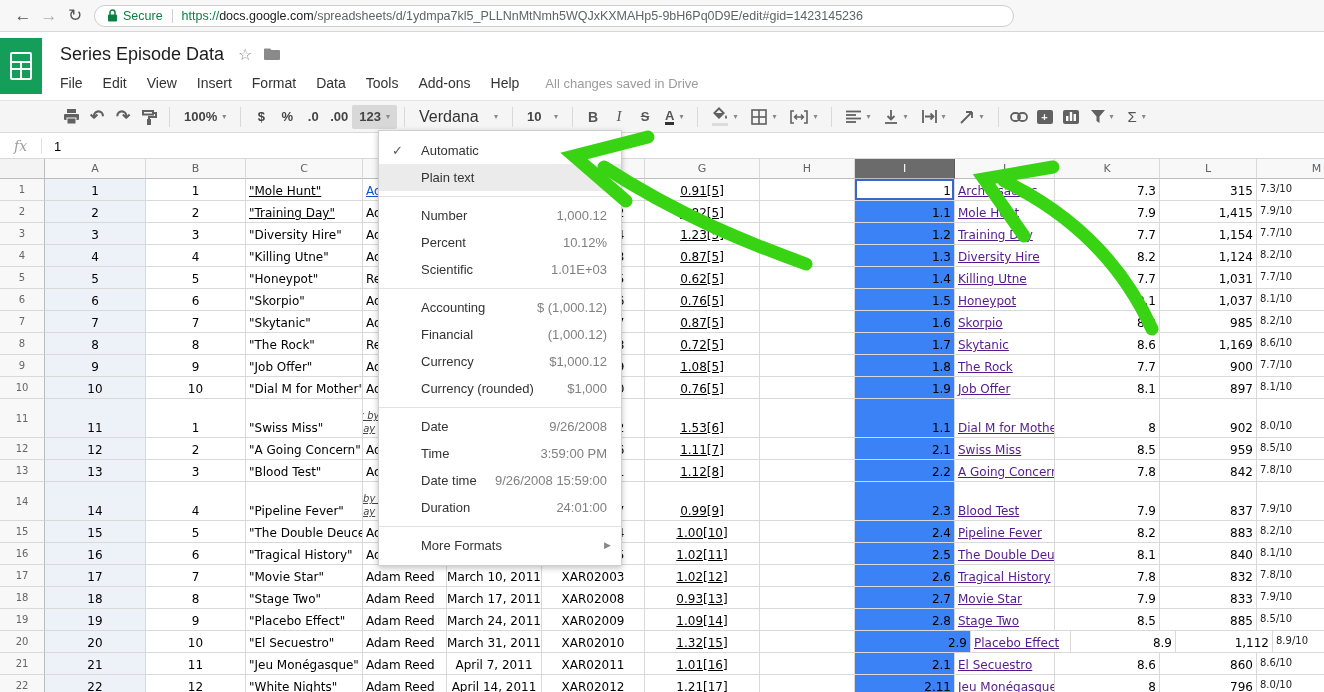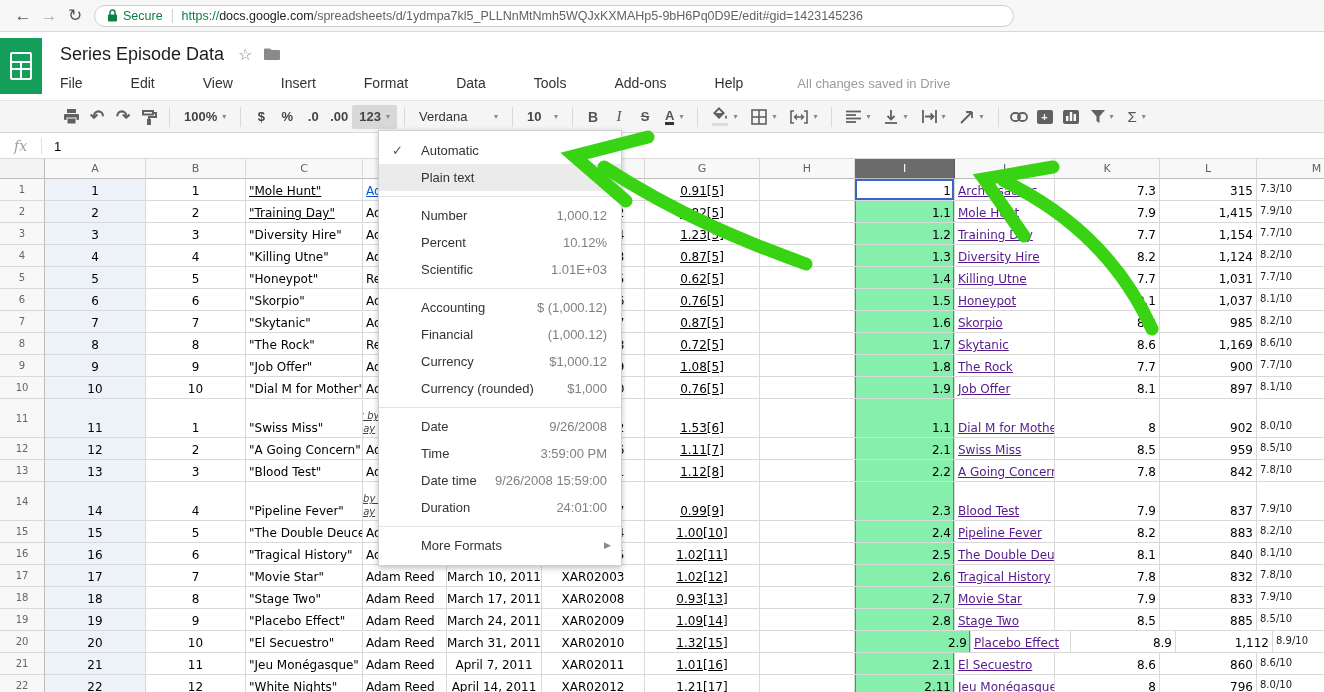--- a/index.html
+++ b/index.html
@@ -20,36 +20,36 @@
   .url .dom { color:#202124; }
 
   
   .app-header { position:absolute; top:32px; left:0; width:1324px; height:68px; background:#fff; }
   .logo { position:absolute; left:0; top:6px; width:42px; height:56px; background:#149e5a; display:flex; align-items:center; justify-content:center; }
   .title-block { position:absolute; left:60px; top:8px; }
   .title-row { display:flex; align-items:center; height:28px; }
   .doc-title { font-size:18px; color:#1c1c1c; }
   .star { font-size:16px; color:#8a8a8a; margin-left:14px; }
   .folder { margin-left:12px; display:inline-flex; }
-  .menu-row { display:flex; align-items:center; height:26px; margin-top:2px;gap:28px; }
+  .menu-row { display:flex; align-items:center; height:26px; margin-top:2px; }
   .menu-item { font-size:14px; color:#333; margin-right:20px; cursor:pointer; }
   .save-status { font-size:13px; color:#9b9b9b; margin-left:6px; }
 
   
   .toolbar { position:absolute; top:100px; left:0; width:1324px; height:33px; background:#f5f5f5;
     border-top:1px solid #e3e3e3; border-bottom:1px solid #d9d9d9; display:flex; align-items:center; padding-left:58px; }
   .tb-ico { display:inline-flex; align-items:center; justify-content:center; min-width:26px; height:24px;
     color:#616161; cursor:pointer; }
   .tb-glyph { font-size:17px; font-weight:bold; color:#616161; }
   .tb-txt { font-size:13px; color:#444; font-weight:bold; }
   .tb-btn { display:inline-flex; align-items:center; padding:0 7px; height:24px; cursor:pointer; }
   .tb-btn .caret { font-size:8px; color:#888; margin-left:5px; }
   .tb-btn.active { background:#d8d8d8; border-radius:2px; }
   .tb-sep { width:1px; height:20px; background:#d9d9d9; margin:0 7px; }
-  .fontname { font-size:13px; color:#333; width:70px; }
+  .fontname { font-size:16px; color:#333; width:70px; }
   .b-label { font-weight:bold; font-size:14px; color:#555; }
   .i-label { font-style:italic; font-family:"Liberation Serif",serif; font-size:15px; color:#555; }
   .s-label { text-decoration:line-through; font-size:13px; color:#555; font-weight:bold; }
   .a-label { font-size:13px; color:#555; font-weight:bold; border-bottom:3px solid #333; line-height:13px; }
   .fillbar { border-bottom:3px solid #dcdcdc; line-height:14px; display:inline-block; }
   .sigma { font-size:15px; color:#555; }
   .ico-dark { width:16px; height:14px; background:#616161; border-radius:2px; color:#f5f5f5;
     font-size:11px; line-height:14px; text-align:center; font-weight:bold; }
 
   
@@ -65,21 +65,21 @@
   .g-row { display:flex; }
   .g-cell { flex:0 0 auto; border-right:1px solid #d9d9d9; border-bottom:1px solid #d9d9d9;
     overflow:hidden; white-space:nowrap; display:flex; align-items:flex-end; padding:1px 3px 2px 3px; cursor:cell; }
   .hdr { background:#f8f8f8; color:#5f6368; font-size:11px; align-items:center; justify-content:center;
     border-bottom:1px solid #bdbdbd; cursor:pointer; padding:0; }
   .rowhdr { background:#f8f8f8; color:#666; font-size:10px; align-items:center; justify-content:center;
     border-right:1px solid #bdbdbd; cursor:pointer; padding:0; }
   .corner { background:#f3f3f3; border-right:1px solid #bdbdbd; border-bottom:1px solid #bdbdbd; }
   .al-c { justify-content:center; } .al-r { justify-content:flex-end; }
   .tintA { background:#edf1f8; }
-  .selcol { background:#86efac; box-shadow:inset 1px 0 0 #4a7de2, inset -1px 0 0 #4a7de2; }
+  .selcol { background:#3b82f6; box-shadow:inset 1px 0 0 #4a7de2, inset -1px 0 0 #4a7de2; }
   .hdr-sel { background:#6b6b6b; color:#fff; border-right-color:#5a5a5a; }
   .active-cell { background:#fff; box-shadow:inset 0 0 0 2px #3a66c9; }
   .lk-j { color:#551a8b; text-decoration:underline; }
   .lk-g { color:#000; text-decoration:underline; }
   .lk-d { color:#1155cc; text-decoration:underline; }
   .c-u { text-decoration:underline; }
   .frag { font-style:italic; font-size:10px; text-decoration:underline; white-space:pre-line;
     line-height:13px; margin-left:-12px; color:#444; }
   .m-small { font-size:10px; color:#222; padding-bottom:4px; }
 

